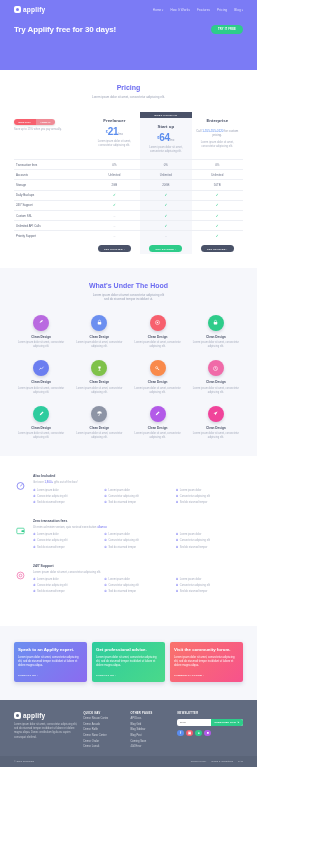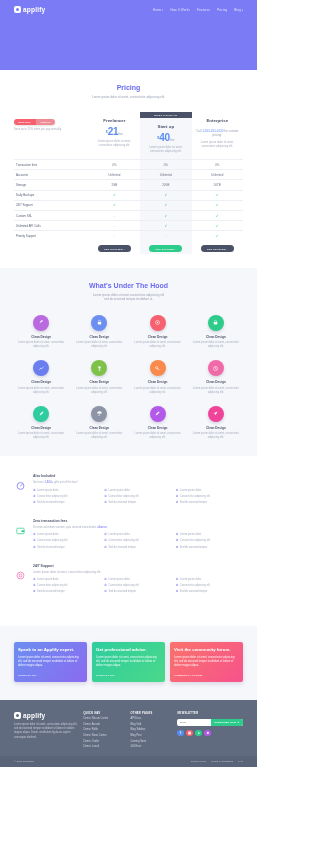--- a/index.html
+++ b/index.html
@@ -159,20 +159,24 @@
         <div class="brand-name">applify</div>
       </div>
       <div class="nav-links">
         <div class="nav-link"><span>Home</span><span class="caret">▾</span></div>
         <div class="nav-link">How It Works</div>
         <div class="nav-link">Features</div>
         <div class="nav-link">Pricing</div>
         <div class="nav-link"><span>Blog</span><span class="caret">▾</span></div>
       </div>
     </div>
+    <div class="hero-body">
+      <div class="hero-title">Try Applify free for 30 days!</div>
+      <button class="hero-btn">TRY IT FREE</button>
+    </div>
   </div>
 
   <div class="pricing sec">
     <div class="sec-title">Pricing</div>
     <div class="sec-sub">Lorem ipsum dolor sit amet, consectetur adipiscing elit.</div>
 
     <div class="ptable">
       <div class="prow phead">
         <div class="pcell lab">
           <div class="toggle-wrap">
@@ -189,21 +193,21 @@
           <div class="pprice">
             <span class="pcur">$</span><span class="pamt">21</span><span class="pper">/mo</span>
           </div>
           <div class="pdesc">Lorem ipsum dolor sit amet, consectetur adipiscing elit.</div>
         </div>
 
         <div class="pcell hl">
           <div class="pop-badge">MOST POPULAR</div>
           <div class="pname">Start up</div>
           <div class="pprice">
-            <span class="pcur">$</span><span class="pamt">40</span><span class="pper">/mo</span>
+            <span class="pcur">$</span><span class="pamt">64</span><span class="pper">/mo</span>
           </div>
           <div class="pdesc">Lorem ipsum dolor sit amet, consectetur adipiscing elit.</div>
         </div>
 
         <div class="pcell">
           <div class="pname">Enterprise</div>
           <div class="pcall">
             <span>Call </span><b>1-555-555-0120</b><span> for custom pricing.</span>
           </div>
           <div class="pdesc">Lorem ipsum dolor sit amet, consectetur adipiscing elit.</div>

